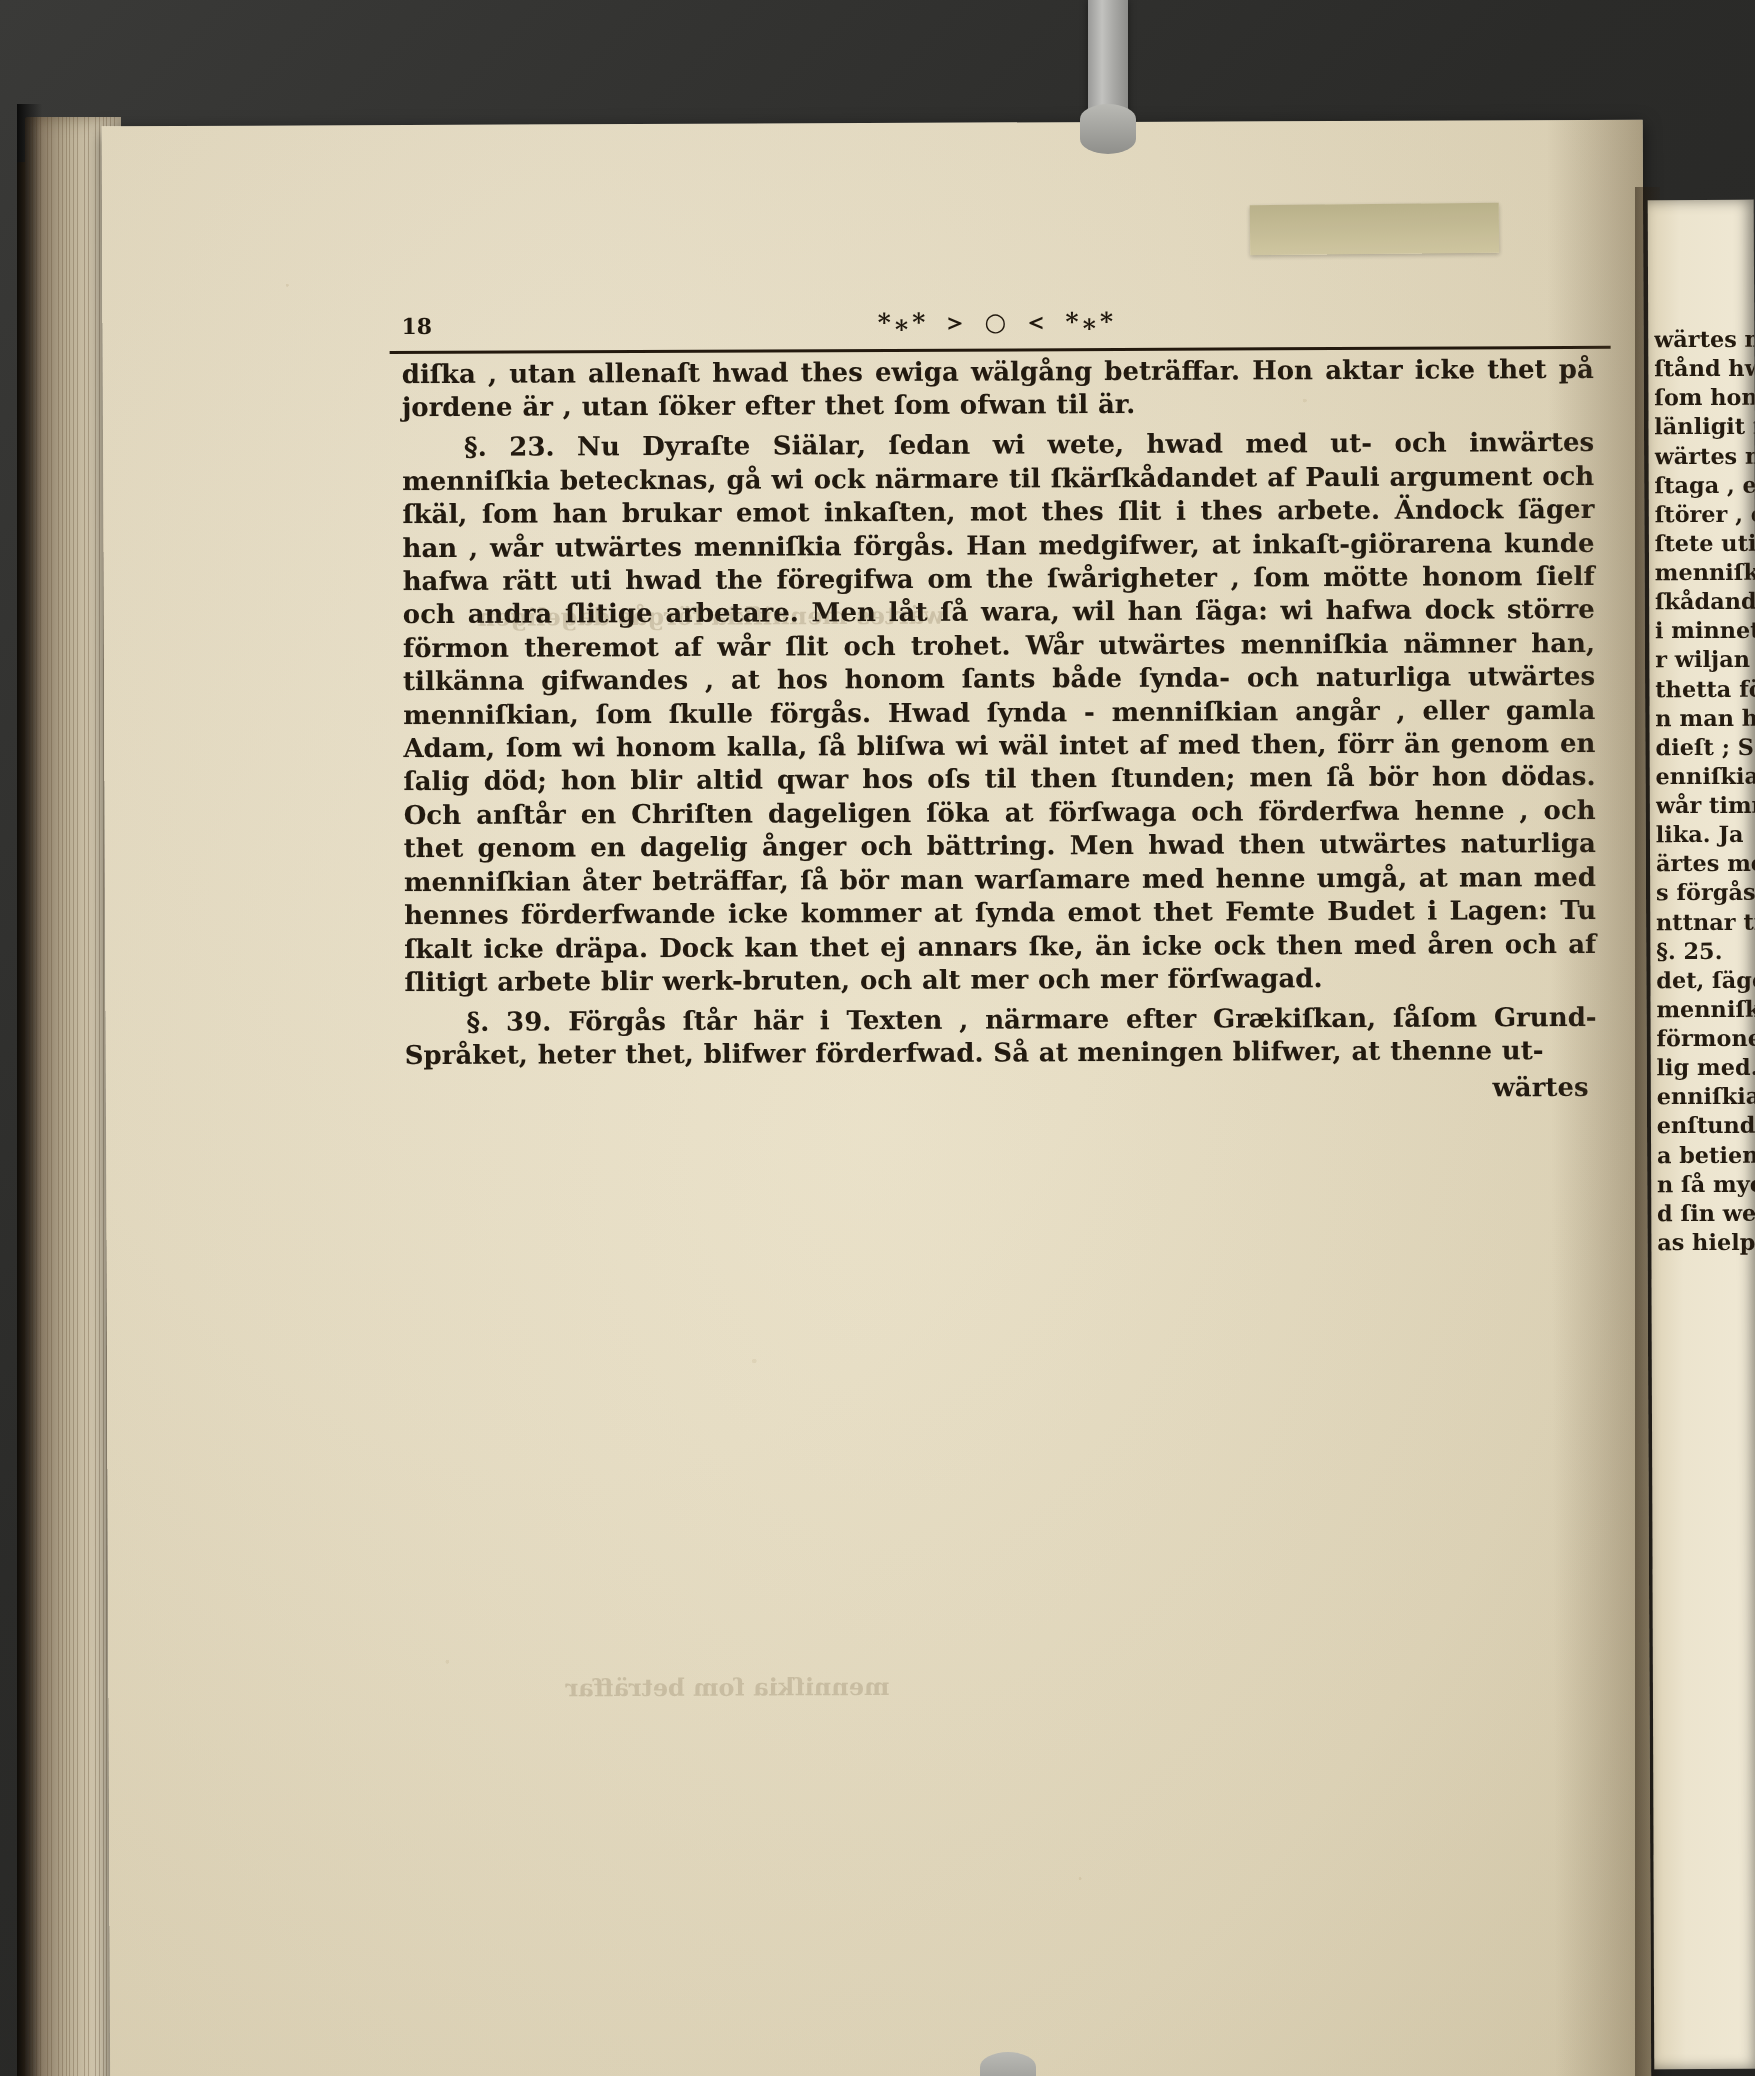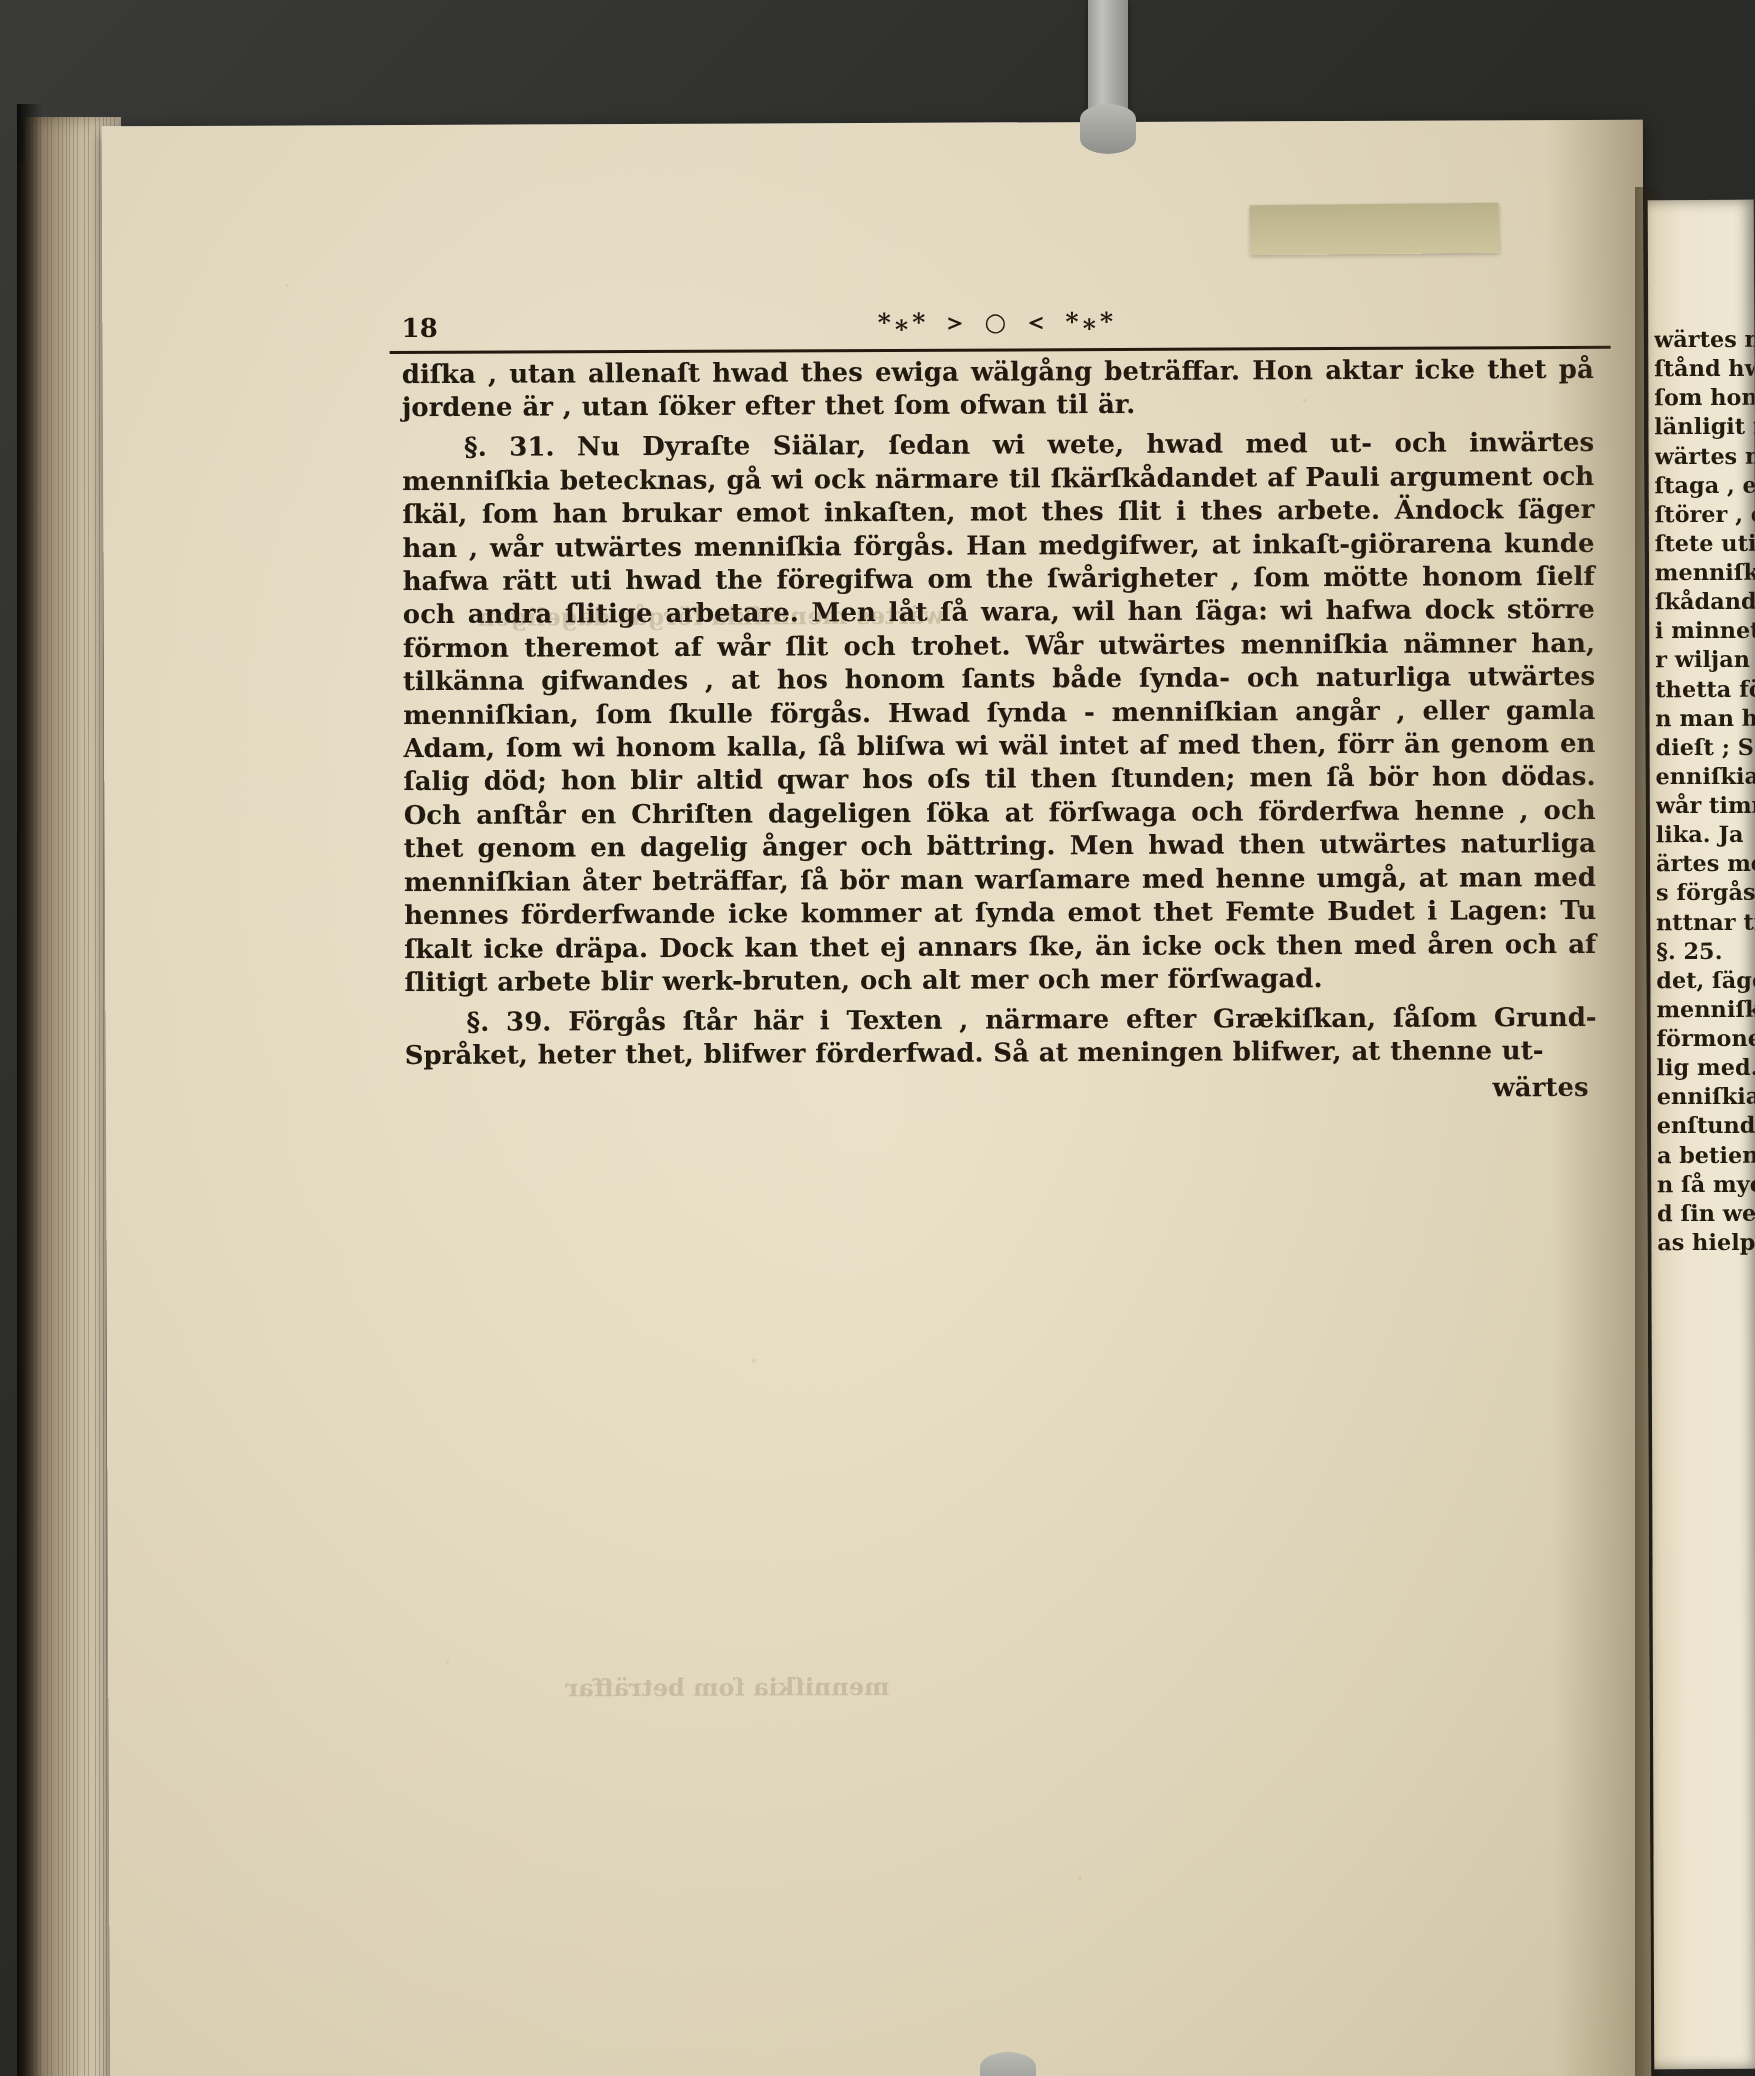--- a/index.html
+++ b/index.html
@@ -145,21 +145,21 @@
   }
 
   
   #page-header {
     position: relative;
     height: 54px;
   }
   #folio {
     position: absolute;
     left: 0; top: 9px;
-    font-size: 26px;
+    font-size: 22px;
     font-weight: 700;
     color: #20180e;
     font-family: "DejaVu Serif", serif;
   }
   #header-ornament {
     position: absolute;
     left: 50%;
     transform: translateX(-50%);
     top: 4.2px;
     font-size: 25px;
@@ -256,21 +256,21 @@
 
       <div id="page-header">
         <div id="folio">18</div>
         <div id="header-ornament">*⁎* ＞ ○ ＜ *⁎*</div>
         <div id="header-rule"></div>
       </div>
 
       <p class="para">diſka , utan allenaſt hwad thes ewiga wälgång beträffar. Hon aktar icke thet på jordene är , utan ſöker efter thet ſom ofwan til är.</p>
 
       <p class="para indent">
-        <span class="sec-mark">§. 31.</span>
+        <span class="sec-mark">§. 23.</span>
         <span>Nu Dyraſte Siälar, ſedan wi wete, hwad med ut- och inwärtes menniſkia betecknas, gå wi ock närmare til ſkärſkådandet af Pauli argument och ſkäl, ſom han brukar emot inkaſten, mot thes ſlit i thes arbete. Ändock ſäger han , wår utwärtes menniſkia förgås. Han medgifwer, at inkaſt-giörarena kunde hafwa rätt uti hwad the föregifwa om the ſwårigheter , ſom mötte honom ſielf och andra ſlitige arbetare. Men låt ſå wara, wil han ſäga: wi hafwa dock större förmon theremot af wår ſlit och trohet. Wår utwärtes menniſkia nämner han, tilkänna gifwandes , at hos honom ſants både ſynda- och naturliga utwärtes menniſkian, ſom ſkulle förgås. Hwad ſynda - menniſkian angår , eller gamla Adam, ſom wi honom kalla, ſå bliſwa wi wäl intet af med then, förr än genom en ſalig död; hon blir altid qwar hos oſs til then ſtunden; men ſå bör hon dödas. Och anſtår en Chriſten dageligen ſöka at förſwaga och förderfwa henne , och thet genom en dagelig ånger och bättring. Men hwad then utwärtes naturliga menniſkian åter beträffar, ſå bör man warſamare med henne umgå, at man med hennes förderfwande icke kommer at ſynda emot thet Femte Budet i Lagen: Tu ſkalt icke dräpa. Dock kan thet ej annars ſke, än icke ock then med åren och af ſlitigt arbete blir werk-bruten, och alt mer och mer förſwagad.</span>
       </p>
 
       <p class="para indent">
         <span class="sec-mark">§. 39.</span>
         <span>Förgås ſtår här i Texten , närmare efter Grækiſkan, ſåſom Grund-Språket, heter thet, blifwer förderfwad. Så at meningen blifwer, at thenne ut-</span>
       </p>
 
       <div id="catchword">wärtes</div>
     </div>

